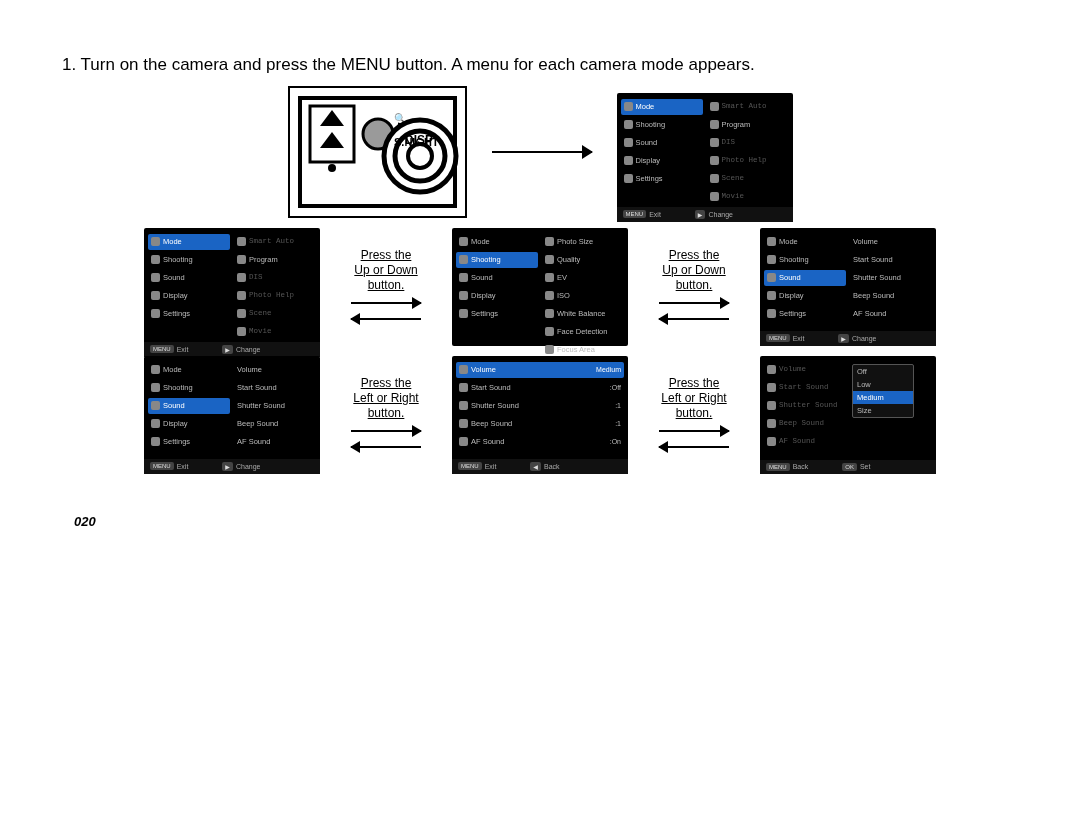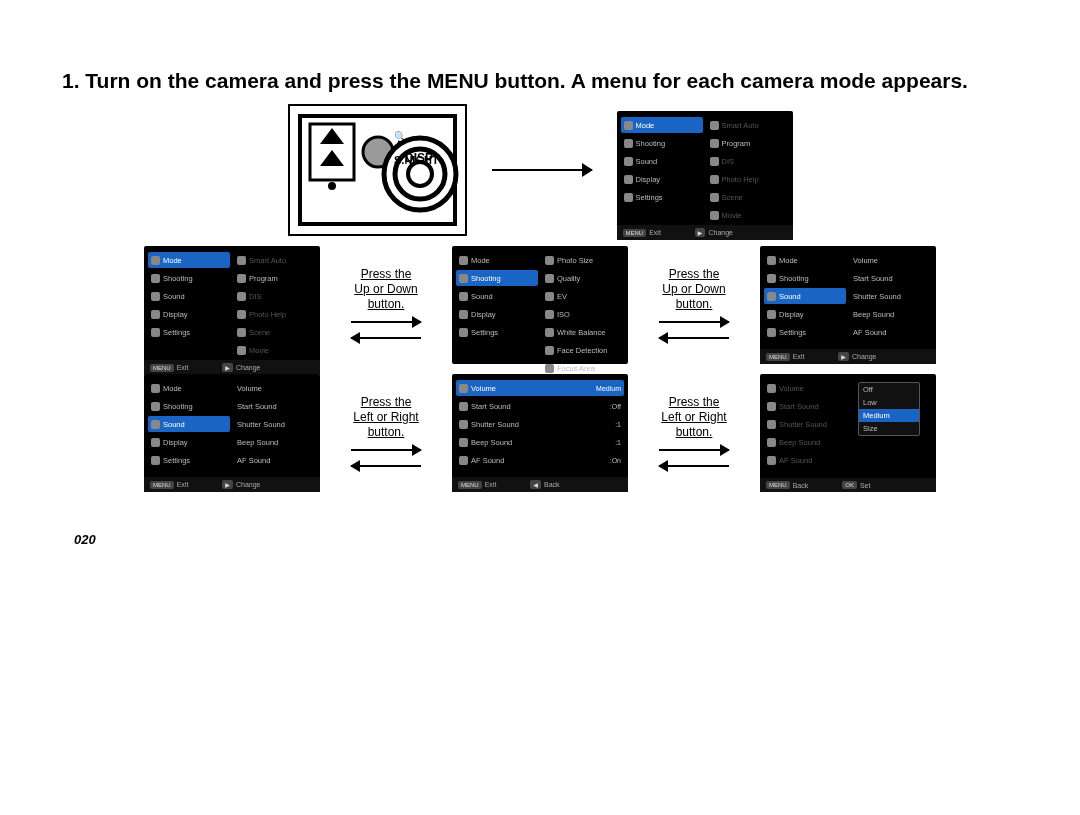--- a/index.html
+++ b/index.html
@@ -14,24 +14,23 @@
     padding: 48px 50px 28px 50px;
   }
   h1.page-title {
     font-size: 30px;
     font-weight: bold;
     margin: 0 0 8px 0;
     border-bottom: 2px solid #000;
     padding-bottom: 6px;
   }
   .step {
-    font-size: 21px;
-    margin: 18px 0 8px 12px;
+    font-size: 17px;
+    margin: 5px 0 8px 12px;
     line-height: 1.45;
-    font-weight: bold;
   }
   .row {
     display: flex;
     align-items: center;
     justify-content: center;
     margin: 4px 0 10px 0;
     gap: 20px;
   }
   
   .camera-box {
@@ -82,21 +81,21 @@
     height: 9px;
     background: #888;
     border-radius: 2px;
     flex-shrink: 0;
     display:flex; align-items:center; justify-content:center;
   }
   .cell.sel {
     background: #1a64c4;
     color: #fff;
   }
-  .cell.dim { color: #555; }
+  .cell.dim { color: #555; font-family: Liberation Mono, monospace; }
   .cell .val { margin-left: auto; color:#bbb; font-size:7px; }
   .cell.sel .val { color:#fff; }
   .bar {
     display: flex;
     align-items: center;
     gap: 6px;
     padding: 3px 6px;
     background: #111;
     font-size: 7px;
     color: #aaa;
@@ -105,21 +104,21 @@
     background:#444; color:#ddd;
     padding:1px 3px; border-radius:2px;
     font-size:6px;
   }
   .bar .grp { display:flex; align-items:center; gap:3px;}
   .bar .sp { width:22px; }
 
   
   .opt-panel {
     position:absolute;
-    right:16px; top:8px;
+    right:22px; top:8px;
     width:60px;
     border:1px solid #555;
     border-radius:2px;
     background:#111;
     display:flex; flex-direction:column;
     font-size:7.5px;
   }
   .opt { padding:2px 4px; color:#bbb; }
   .opt.sel { background:#1a64c4; color:#fff; }
 

